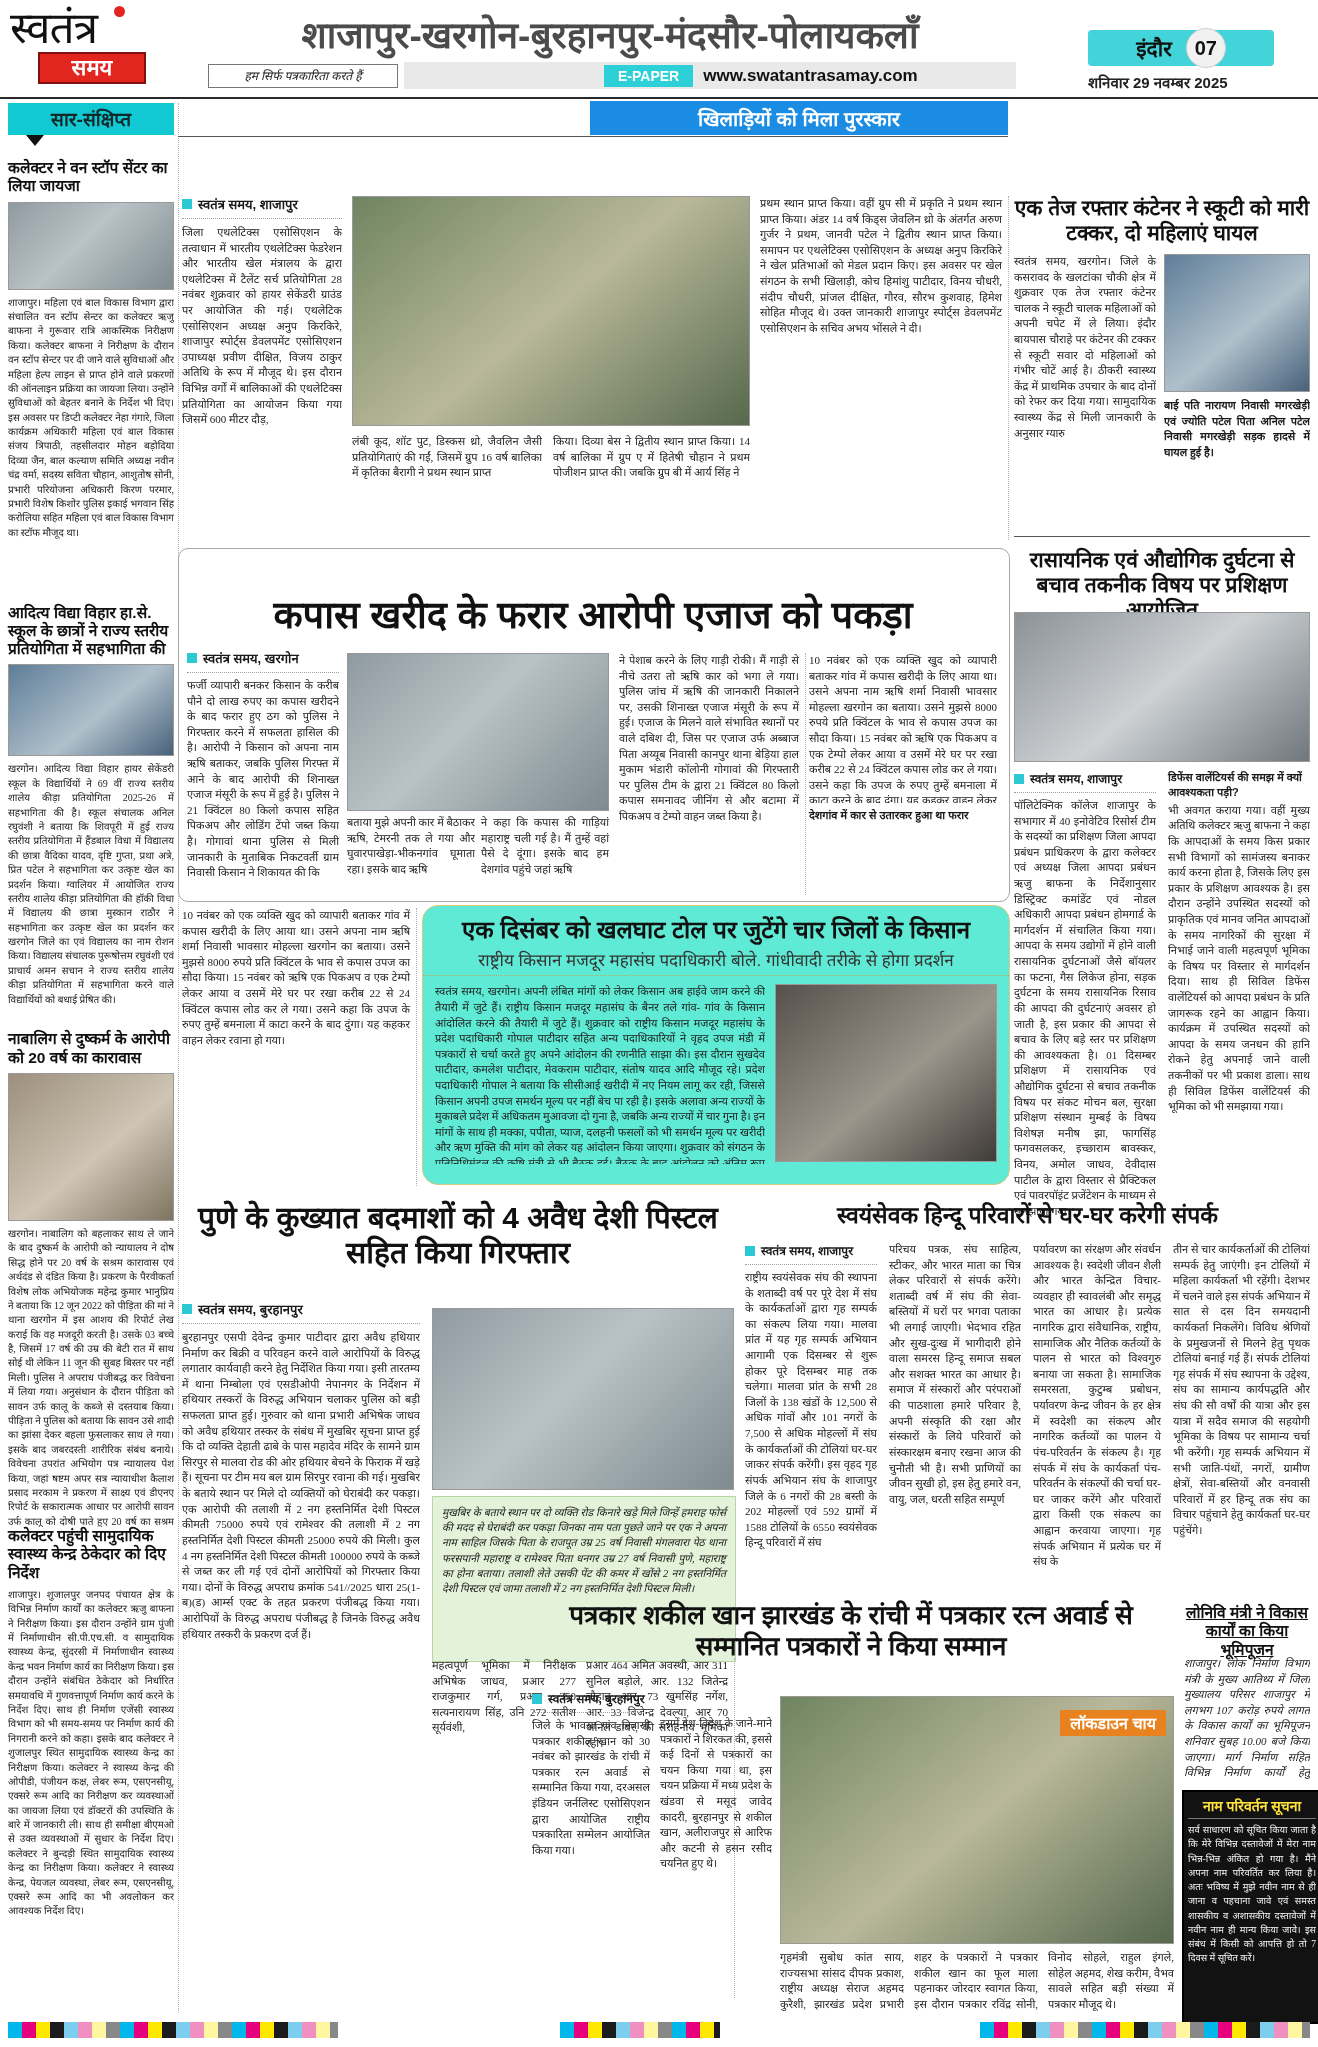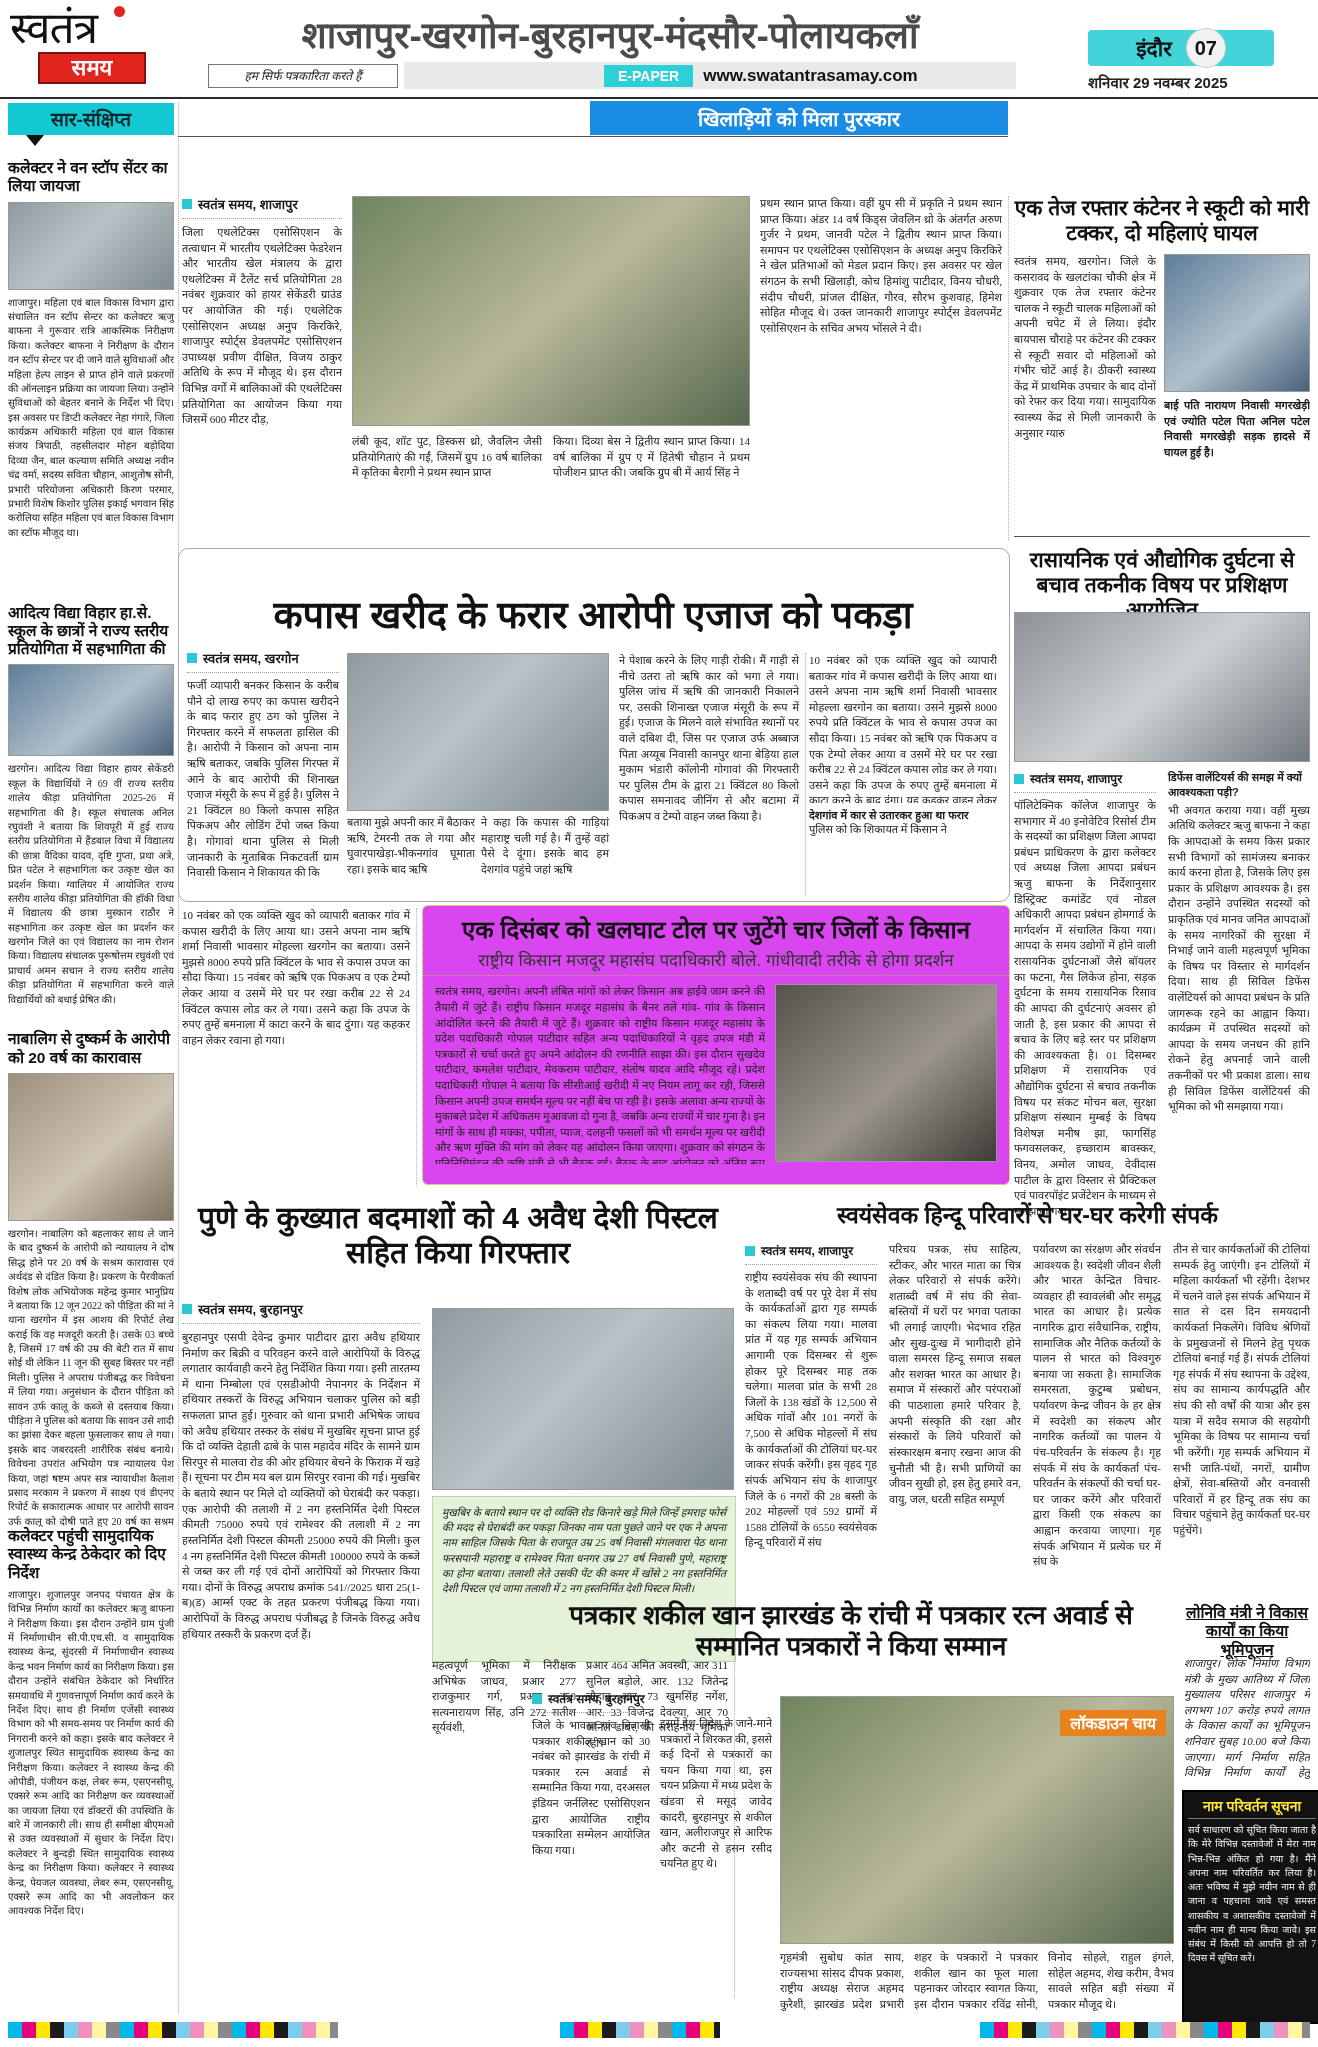--- a/index.html
+++ b/index.html
@@ -24,21 +24,21 @@
   .p-dark {background:linear-gradient(140deg,#55504a 0%,#9b958c 55%,#3e3a35 100%);}
   .dotcol{border-right:1px dotted #b3b3b3;}
   .kicker-blue{background:#1b8ce4;color:#fff;font-weight:bold;font-size:20px;
                display:flex;align-items:center;justify-content:center;}
   .kicker-cream{background:#fbe9cf;color:#333;font-size:21px;
                 display:flex;align-items:center;justify-content:center;}
   .subhead-bold{font-weight:bold;font-size:11px;}
   .greenbox{background:#e3f2d9;border:1px solid #b8d5a6;font-family:"Liberation Serif",serif;
             font-style:italic;font-size:10.5px;line-height:1.45;text-align:justify;
             padding:8px 9px;overflow:hidden;}
-  .yellowbox{background:#d946ef;border:1px solid #d9ca7d;border-radius:6px;}
+  .yellowbox{background:#5eead4;border:1px solid #d9ca7d;border-radius:16px;}
   .roundbox{border:1px solid #a8a8a8;border-radius:10px;}
   .colorbar{background:repeating-linear-gradient(90deg,
       #00b7eb 0 14px,#e6007e 14px 28px,#ffe800 28px 42px,#1b1b1b 42px 56px,
       #7ccdee 56px 70px,#f090c0 70px 84px,#fff6a0 84px 98px,#888 98px 112px);}
   .qhead{font-weight:bold;font-size:11px;line-height:1.35;margin-bottom:3px;}
 </style>
 </head>
 <body>
 
 <div class="page">
@@ -129,21 +129,20 @@
       </div>
       <div class="body-txt" style="height:218px;margin-top:5px;">फर्जी व्यापारी बनकर किसान के करीब पौने दो लाख रुपए का कपास खरीदने के बाद फरार हुए ठग को पुलिस ने गिरफ्तार करने में सफलता हासिल की है। आरोपी ने किसान को अपना नाम ऋषि बताकर, जबकि पुलिस गिरफ्त में आने के बाद आरोपी की शिनाख्त एजाज मंसूरी के रूप में हुई है। पुलिस ने 21 क्विंटल 80 किलो कपास सहित पिकअप और लोडिंग टेंपो जब्त किया है। गोगावां थाना पुलिस से मिली जानकारी के मुताबिक निकटवर्ती ग्राम निवासी किसान ने शिकायत की कि</div>
     </div>
     <div class="abs photo" style="left:168px;top:104px;width:262px;height:158px;"></div>
     <div class="abs body-txt" style="left:168px;top:266px;width:128px;height:80px;">बताया मुझे अपनी कार में बैठाकर ऋषि, टेमरनी तक ले गया और घुवारपाखेड़ा-भीकनगांव घूमाता रहा। इसके बाद ऋषि</div>
     <div class="abs body-txt" style="left:302px;top:266px;width:128px;height:80px;">ने कहा कि कपास की गाड़ियां महाराष्ट्र चली गई है। मैं तुम्हें वहां पैसे दे दूंगा। इसके बाद हम देशगांव पहुंचे जहां ऋषि</div>
     <div class="abs body-txt dotcol" style="left:440px;top:104px;width:180px;height:242px;padding-right:6px;">ने पेशाब करने के लिए गाड़ी रोकी। मैं गाड़ी से नीचे उतरा तो ऋषि कार को भगा ले गया। पुलिस जांच में ऋषि की जानकारी निकालने पर, उसकी शिनाख्त एजाज मंसूरी के रूप में हुई। एजाज के मिलने वाले संभावित स्थानों पर वाले दबिश दी, जिस पर एजाज उर्फ अब्बाज पिता अय्यूब निवासी कानपुर थाना बेड़िया हाल मुकाम भंडारी कॉलोनी गोगावां की गिरफ्तारी पर पुलिस टीम के द्वारा 21 क्विंटल 80 किलो कपास समनावद जीनिंग से और बटामा में पिकअप व टेम्पो वाहन जब्त किया है।</div>
     <div class="abs" style="left:630px;top:104px;width:188px;">
       <div class="body-txt" style="height:150px;">10 नवंबर को एक व्यक्ति खुद को व्यापारी बताकर गांव में कपास खरीदी के लिए आया था। उसने अपना नाम ऋषि शर्मा निवासी भावसार मोहल्ला खरगोन का बताया। उसने मुझसे 8000 रुपये प्रति क्विंटल के भाव से कपास उपज का सौदा किया। 15 नवंबर को ऋषि एक पिकअप व एक टेम्पो लेकर आया व उसमें मेरे घर पर रखा करीब 22 से 24 क्विंटल कपास लोड कर ले गया। उसने कहा कि उपज के रुपए तुम्हें बमनाला में काटा करने के बाद दुंगा। यह कहकर वाहन लेकर रवाना हो गया।</div>
       <div class="subhead-bold" style="margin-top:4px;">देशगांव में कार से उतारकर हुआ था फरार</div>
-      <div class="body-txt" style="height:60px;">पुलिस को कि शिकायत में किसान ने</div>
     </div>
   </div>
 
   <div class="abs body-txt dotcol" style="left:182px;top:908px;width:228px;height:278px;padding-right:6px;">10 नवंबर को एक व्यक्ति खुद को व्यापारी बताकर गांव में कपास खरीदी के लिए आया था। उसने अपना नाम ऋषि शर्मा निवासी भावसार मोहल्ला खरगोन का बताया। उसने मुझसे 8000 रुपये प्रति क्विंटल के भाव से कपास उपज का सौदा किया। 15 नवंबर को ऋषि एक पिकअप व एक टेम्पो लेकर आया व उसमें मेरे घर पर रखा करीब 22 से 24 क्विंटल कपास लोड कर ले गया। उसने कहा कि उपज के रुपए तुम्हें बमनाला में काटा करने के बाद दुंगा। यह कहकर वाहन लेकर रवाना हो गया।</div>
 
   <div class="abs hl center" style="left:1014px;top:548px;width:296px;font-size:21px;">रासायनिक एवं औद्योगिक दुर्घटना से बचाव तकनीक विषय पर प्रशिक्षण आयोजित</div>
   <div class="abs photo p-room" style="left:1014px;top:612px;width:296px;height:150px;"></div>
   <div class="abs" style="left:1014px;top:770px;width:142px;">
     <div class="byline" style="font-size:12px;">
       <span class="sq"></span>

